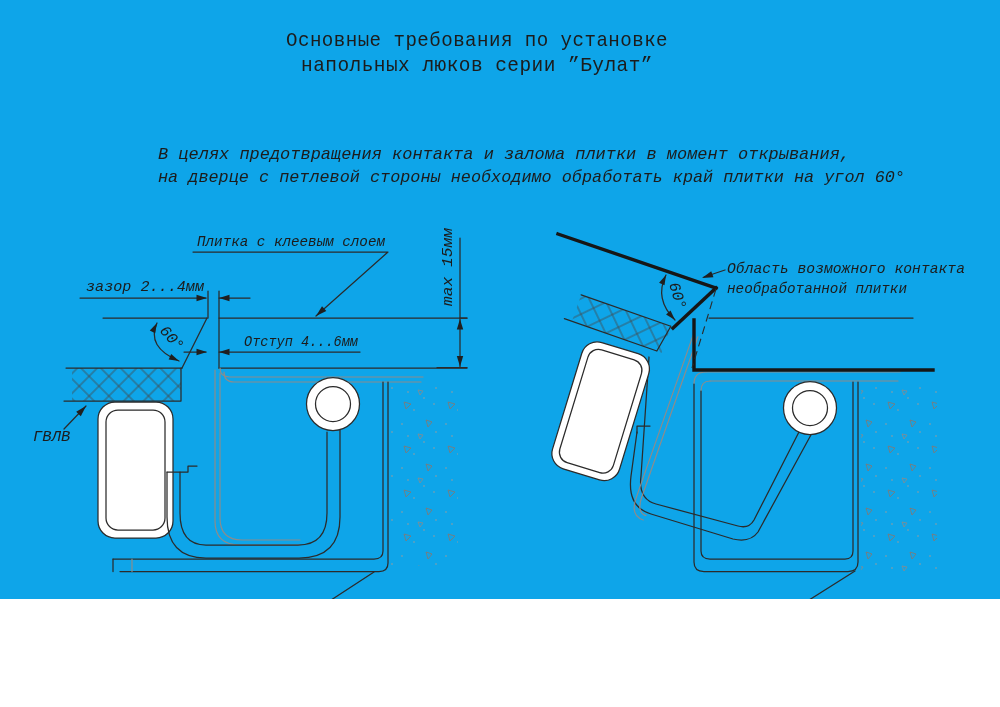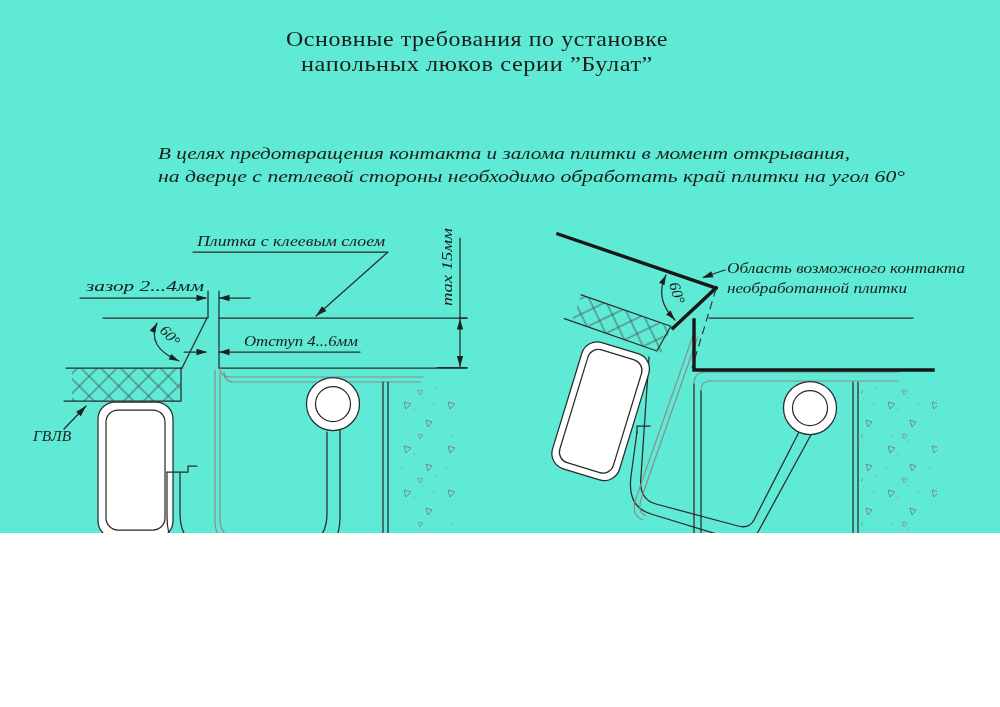--- a/index.html
+++ b/index.html
@@ -1,17 +1,17 @@
 <!DOCTYPE html>
 <html><head>
 <meta charset="utf-8">
 <style>
   html,body{margin:0;padding:0;background:#fff;}
-  .stage{position:relative;width:1000px;height:533px;background:#5eead4;overflow:hidden;
-         font-family:Liberation Serif, serif;}
+  .stage{position:relative;width:1000px;height:599px;background:#0ea5e9;overflow:hidden;
+         font-family:Liberation Mono, monospace;}
   svg{position:absolute;left:0;top:0;}
   .ln  {stroke:#2b2b2b;stroke-width:1.25;fill:none;stroke-linecap:round;stroke-linejoin:round;}
   .lt  {stroke:#8c8c8c;stroke-width:1.2;fill:none;stroke-linecap:round;}
   .tk  {stroke:#161616;stroke-width:3.4;fill:none;stroke-linecap:square;}
   .dsh {stroke:#2b2b2b;stroke-width:1.1;fill:none;stroke-dasharray:8 5;}
   .wf  {fill:#ffffff;}
   .arr {fill:#1f1f1f;stroke:none;}
   .ttl {font-size:21px;fill:#1c1c1c;letter-spacing:.5px;}
   .nte {font-size:17px;font-style:italic;fill:#1c1c1c;}
   .lbl {font-size:15.5px;font-style:italic;fill:#1c1c1c;}

